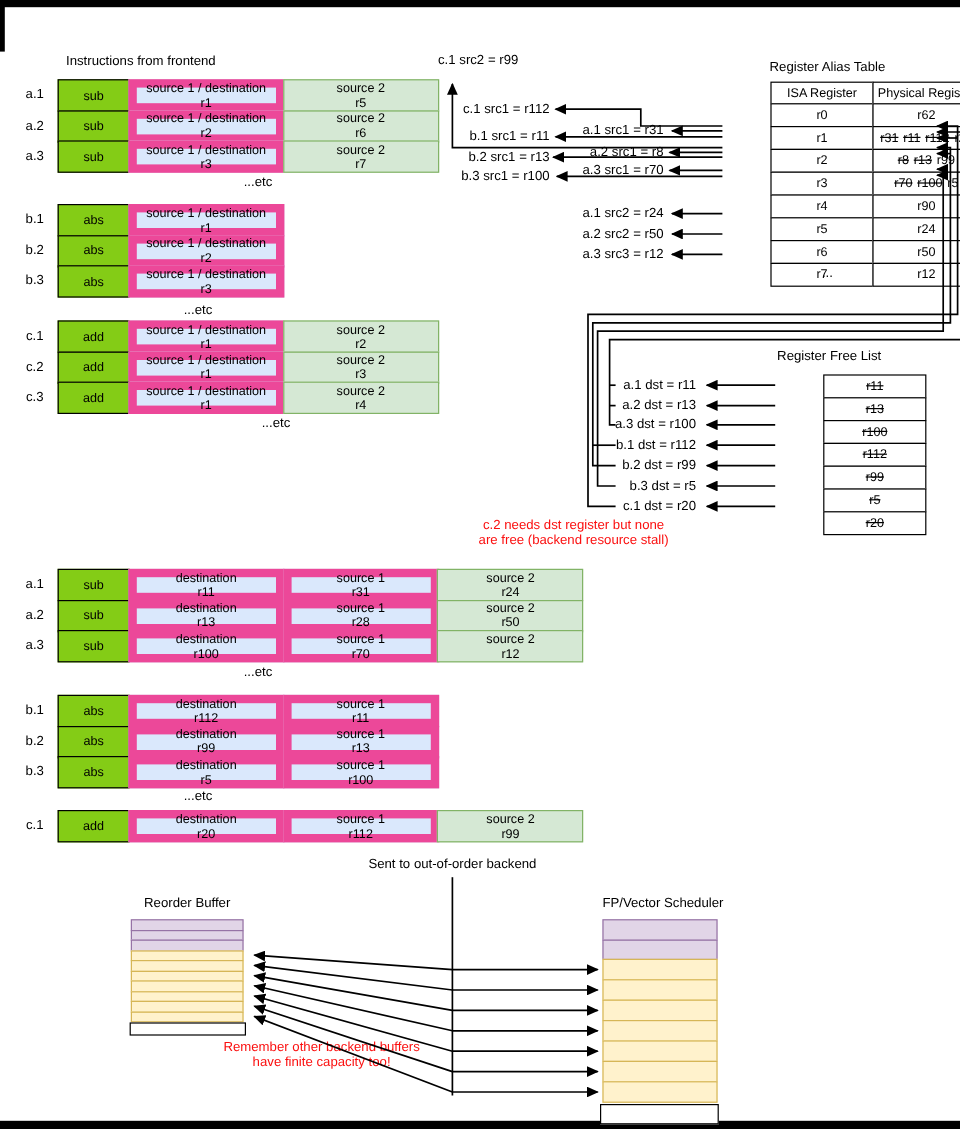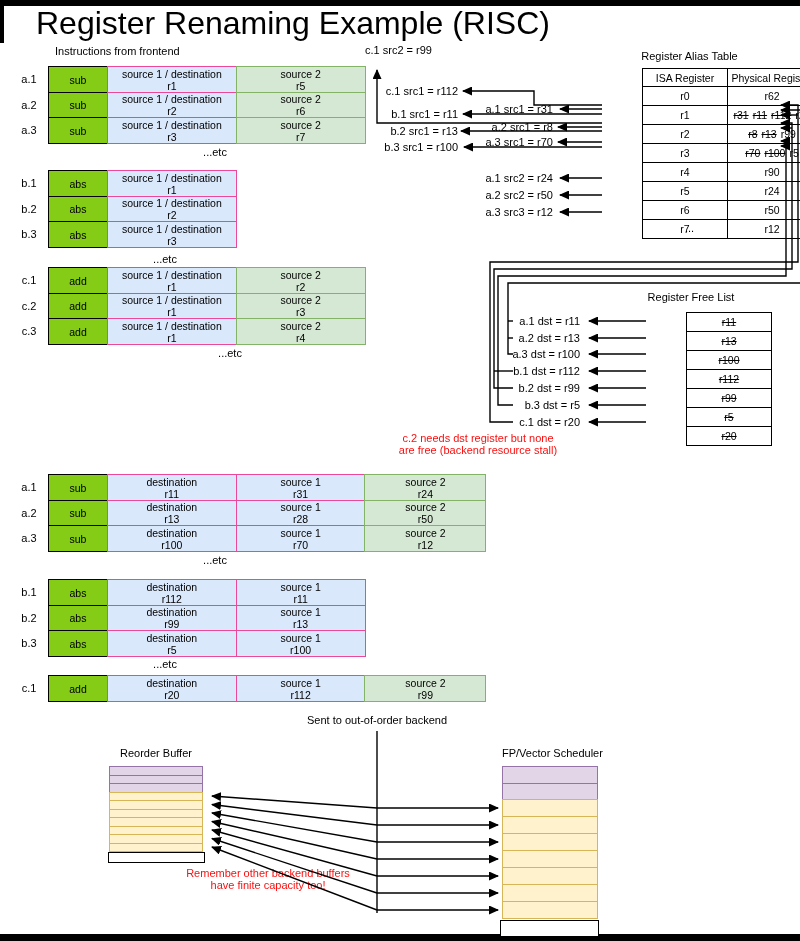--- a/index.html
+++ b/index.html
@@ -11,21 +11,21 @@
   .ctr { text-align:center; }
   .rgt { text-align:right; }
   .red { color:#fb0f0f; }
   .itbl { position:absolute; }
   .irow { display:flex; height:27px; }
   .irow + .irow { margin-top:-1.4px; }
   .cell { box-sizing:border-box; display:flex; flex-direction:column; justify-content:center; align-items:center;
           text-align:center; font-size:10.5px; line-height:12px; }
   .cell + .cell { margin-left:-1.2px; }
   .op  { width:60px;  background:#84cc16;    border:1.6px solid #000; }
-  .blu { background:#dae8fc; border:1px solid #ec4899; }
+  .blu { background:#dae8fc; border:7px solid #ec4899; }
   .grn { background:#d5e8d4; border:1px solid #82b366; }
   .w130 { width:130px; } .w122 { width:122px; }
   
   .btbl { position:absolute;padding-left:40px; }
   .brow { display:flex; height:20px; }
   .brow + .brow { margin-top:-1px; }
   .bhead { height:19px; }
   .bcell { box-sizing:border-box; border:1px solid #000; background:#fff; display:flex; align-items:center;
            justify-content:center; font-size:10.5px; line-height:12px; text-align:center; }
   .bcell + .bcell { margin-left:-1px; }
@@ -43,21 +43,20 @@
 </style>
 </head>
 <body>
 
 <div class="page">
 
   <div class="bar" style="left:0;top:0;width:800px;height:6px;"></div>
   <div class="bar" style="left:0;top:0;width:4px;height:43px;"></div>
   <div class="bar" style="left:0;top:934px;width:800px;height:7px;"></div>
 
-  <div class="title">Register Renaming Example (RISC)</div>
 
   <div class="lbl" style="left:55px;top:45px;">Instructions from frontend</div>
 
   <div class="lbl ctr" style="left:14px;top:73px;width:30px;">a.1</div>
   <div class="lbl ctr" style="left:14px;top:99px;width:30px;">a.2</div>
   <div class="lbl ctr" style="left:14px;top:124px;width:30px;">a.3</div>
 
   <div class="itbl" style="left:48px;top:66px;">
     <div class="irow">
       <div class="cell op">sub</div>

